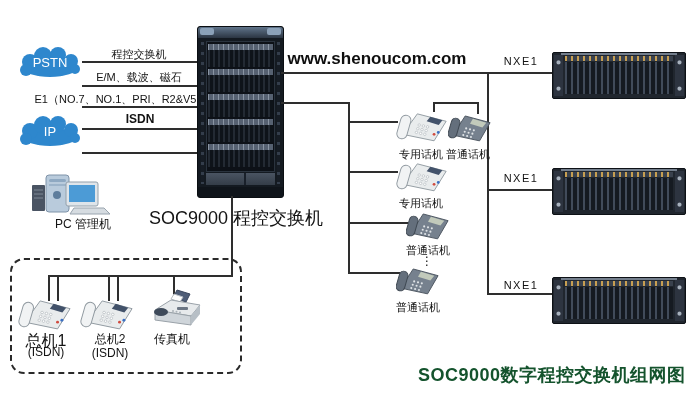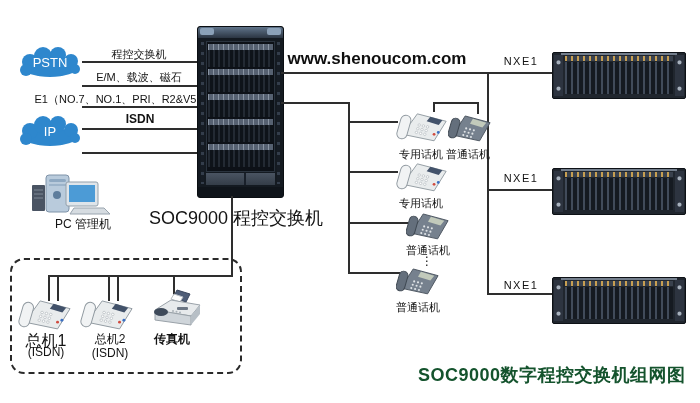--- a/index.html
+++ b/index.html
@@ -354,17 +354,17 @@
       <polygon points="44,27 53,16 53,25 44,36" fill="#b7bfc6"></polygon>
       <ellipse cx="14" cy="23" rx="7" ry="4" fill="#3e4a5a"></ellipse>
       <rect x="30" y="18" width="11" height="3" rx="1" fill="#6c7684"></rect>
       <g fill="#aab2b9">
           <circle cx="26" cy="22" r="1"></circle>
           <circle cx="29.5" cy="22.7" r="1"></circle>
           <circle cx="33" cy="23.4" r="1"></circle>
         </g>
     </svg>
   </div>
-  <div class="lbl c" style="left:172px;top:331px;font-size:12px;font-weight:bold;">传真机</div>
+  <div class="lbl c" style="left:172px;top:331px;font-size:12px;">传真机</div>
 
   <div class="lbl" style="left:418px;top:363px;font-size:18px;font-weight:600;color:#14532d;letter-spacing:0.5px;">SOC9000数字程控交换机组网图</div>
 
 </div>
 
 </body></html>

